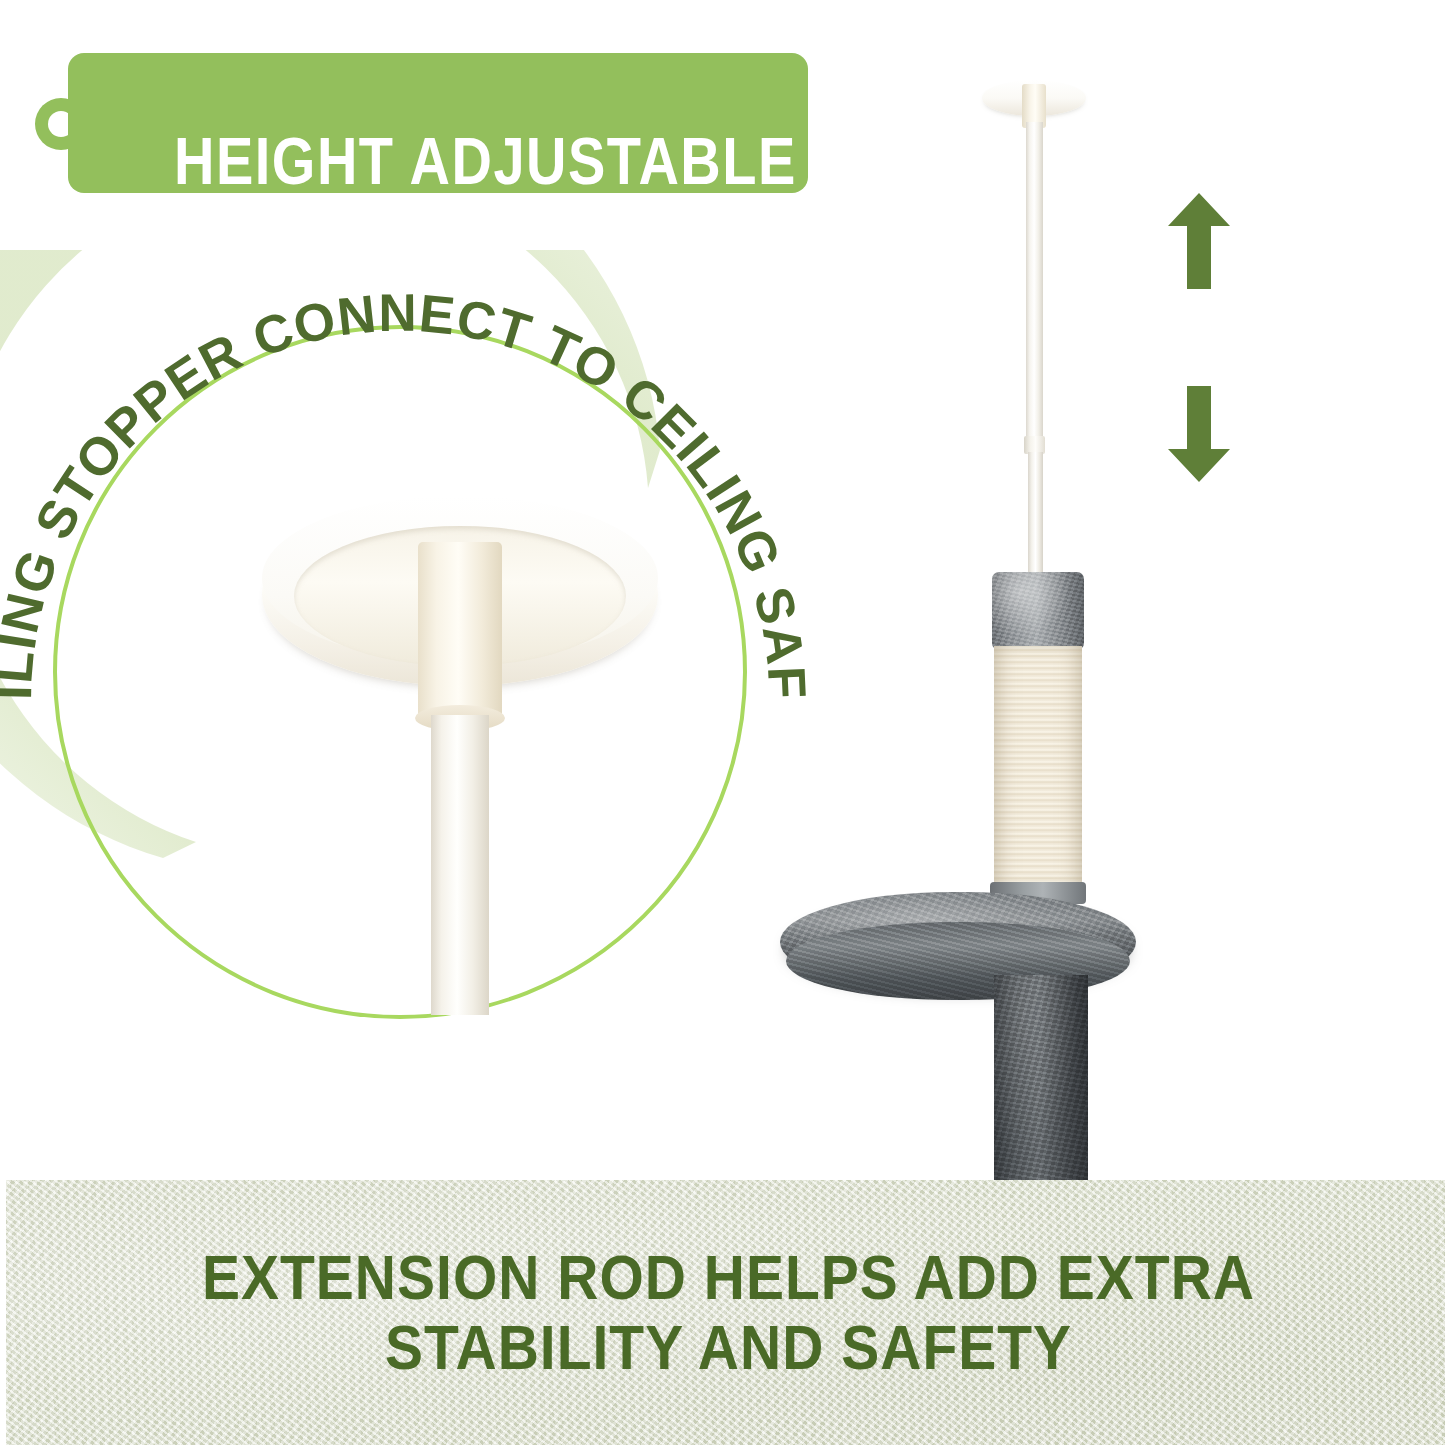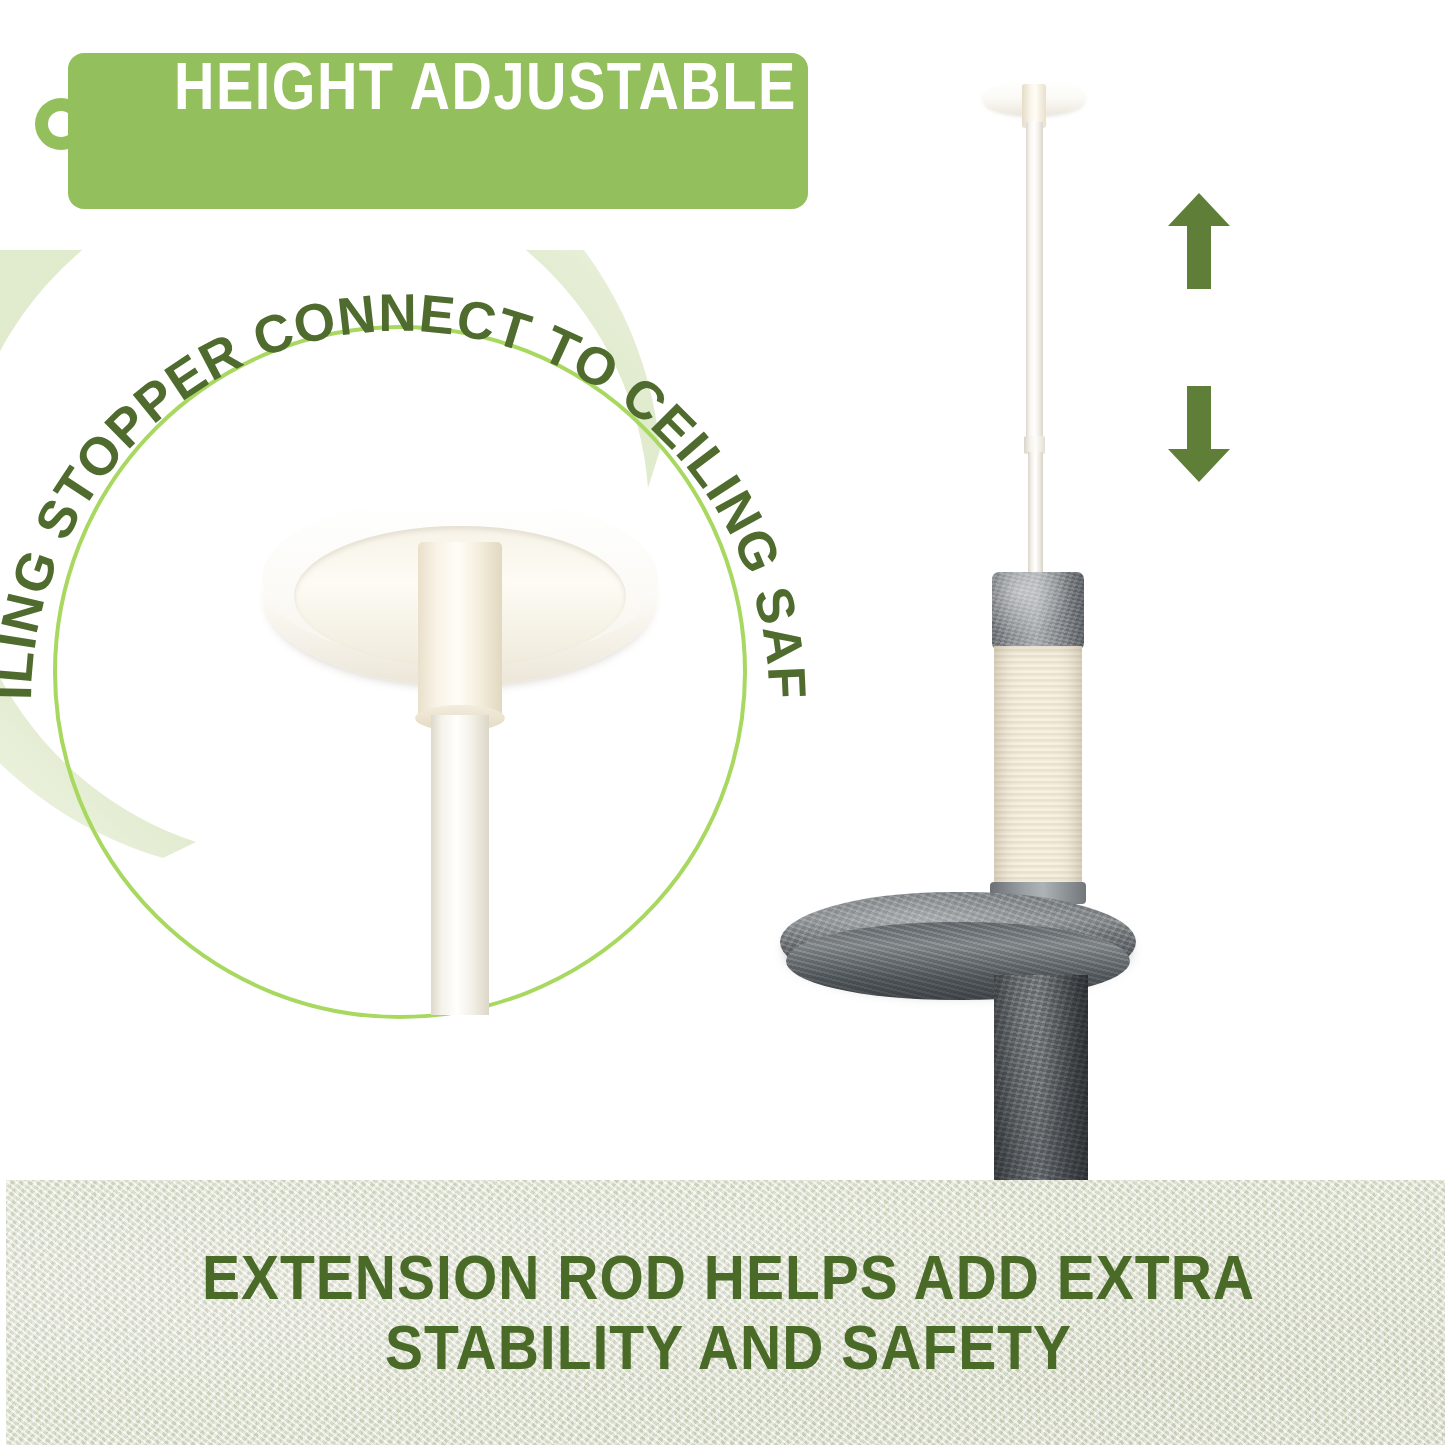--- a/index.html
+++ b/index.html
@@ -7,24 +7,24 @@
   body{
     width:1445px; height:1445px;
     font-family:"Liberation Sans", sans-serif;
     position:relative; overflow:hidden;
   }
   .stage{ position:absolute; inset:0; background:#ffffff; }
 
   
   #tag-banner{
     position:absolute; left:68px; top:53px;
-    width:740px; height:156px;
+    width:740px; height:140px;
     background:#93bf5c;
     border-radius:16px;
-    display:flex; align-items:flex-start;
+    display:flex; align-items:flex-end;
   }
   #tag-banner .label{
     color:#ffffff;
     font-size:56px;
     font-weight:bold;
     letter-spacing:1.5px;
     margin-left:106px;
     font-family:"Liberation Sans", sans-serif;
     transform:scaleY(1.18);
     white-space:nowrap;

